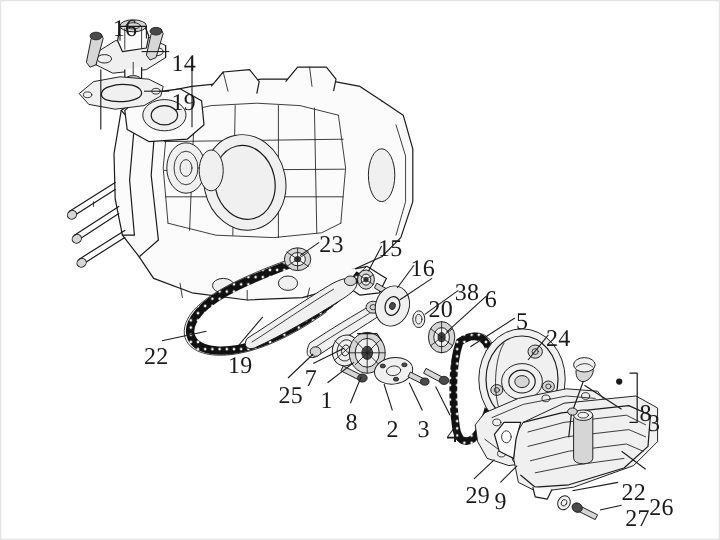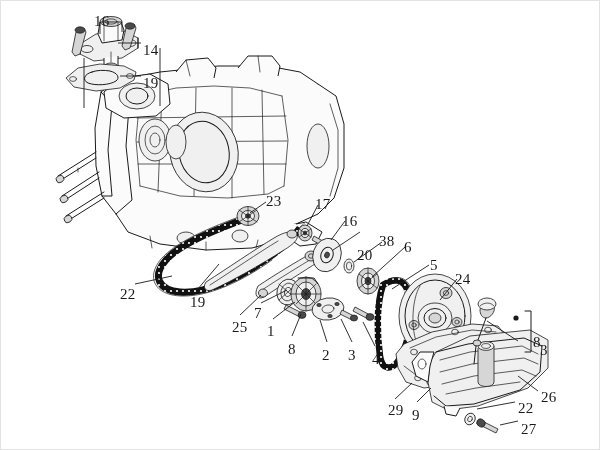--- a/index.html
+++ b/index.html
@@ -15,21 +15,21 @@
     border:1px solid #e3e3e3;
     box-sizing:border-box;
   }
   #diagram{
     position:absolute;inset:0;
     width:600px;height:450px;
   }
   .lbl{
     position:absolute;
     font-family:"Liberation Serif", serif;
-    font-size:15px;
+    font-size:20px;
     font-weight:400;
     color:#1a1a1a;
     line-height:1;
     white-space:nowrap;
     letter-spacing:0.2px;
   }
 </style>
 </head>
 <body>
 
@@ -374,26 +374,26 @@
     <div class="lbl" style="left: 430px; top: 258px;">5</div>
     <div class="lbl" style="left: 404px; top: 240px;">6</div>
     <div class="lbl" style="left: 254px; top: 306px;">7</div>
     <div class="lbl" style="left: 288px; top: 342px;">8</div>
     <div class="lbl" style="left: 412px; top: 408px;">9</div>
     <div class="lbl" style="left: 533px; top: 335px;">8</div>
     <div class="lbl" style="left: 540px; top: 343px;">3</div>
     <div class="lbl" style="left: 143px; top: 43px;">14</div>
     <div class="lbl" style="left: 342px; top: 214px;">16</div>
     <div class="lbl" style="left: 94px; top: 14px;">16</div>
-    <div class="lbl" style="left: 315px; top: 197px;">17</div>
+    <div class="lbl" style="left: 315px; top: 197px;">15</div>
     <div class="lbl" style="left: 143px; top: 76px;">19</div>
     <div class="lbl" style="left: 190px; top: 295px;">19</div>
     <div class="lbl" style="left: 357px; top: 224px; margin-top: 24px;">20</div>
     <div class="lbl" style="left: 379px; top: 234px;">38</div>
     <div class="lbl" style="left: 120px; top: 287px;">22</div>
     <div class="lbl" style="left: 266px; top: 194px;">23</div>
     <div class="lbl" style="left: 455px; top: 272px;">24</div>
     <div class="lbl" style="left: 232px; top: 320px;">25</div>
-    <div class="lbl" style="left: 541px; top: 390px;">26</div>
+    <div class="lbl" style="left: 541px; top: 413px;">26</div>
     <div class="lbl" style="left: 521px; top: 422px; text-align: right;">27</div>
     <div class="lbl" style="left: 518px; top: 401px;">22</div>
     <div class="lbl" style="left: 388px; top: 403px;">29</div>
   </div>
 
 </body></html>

